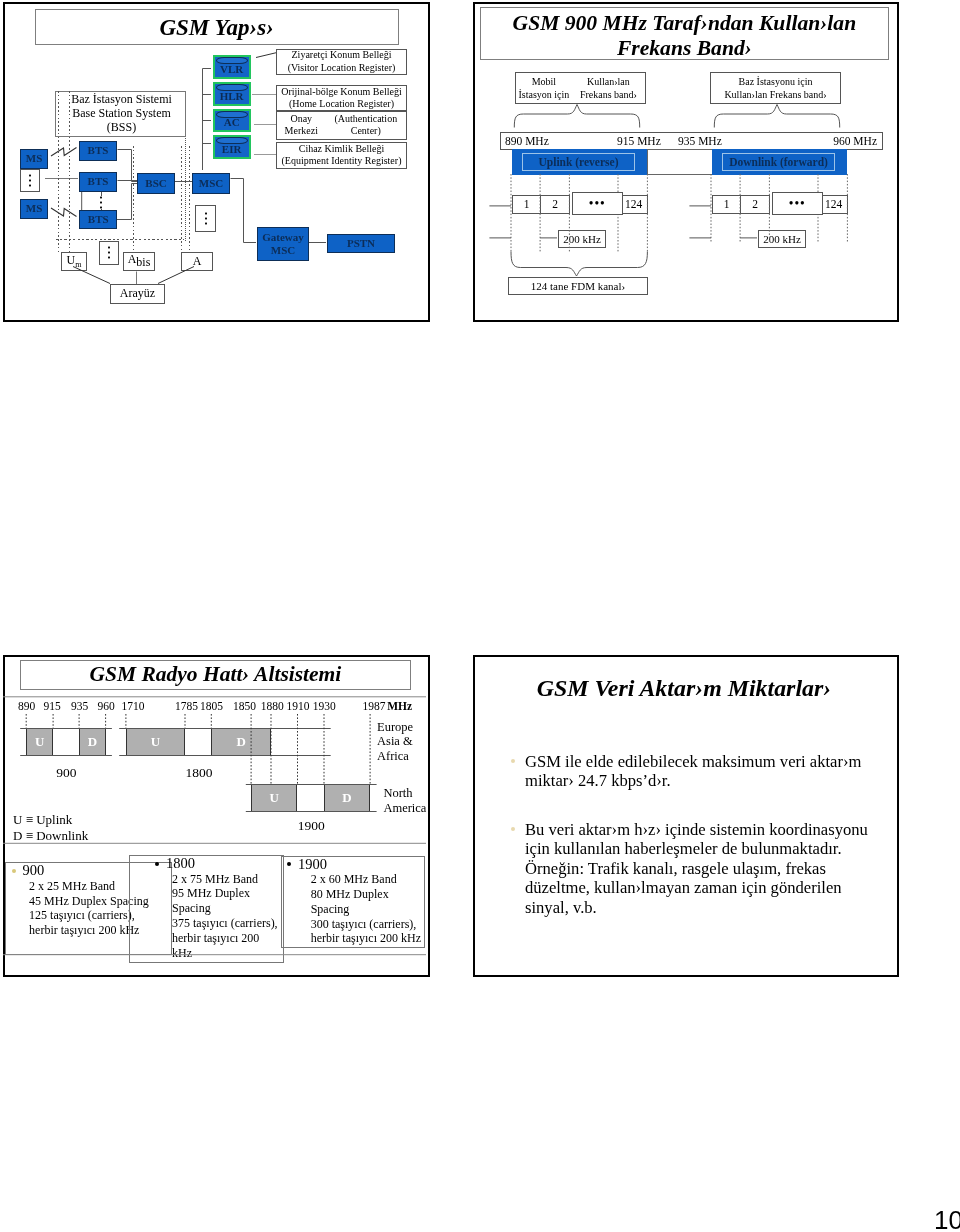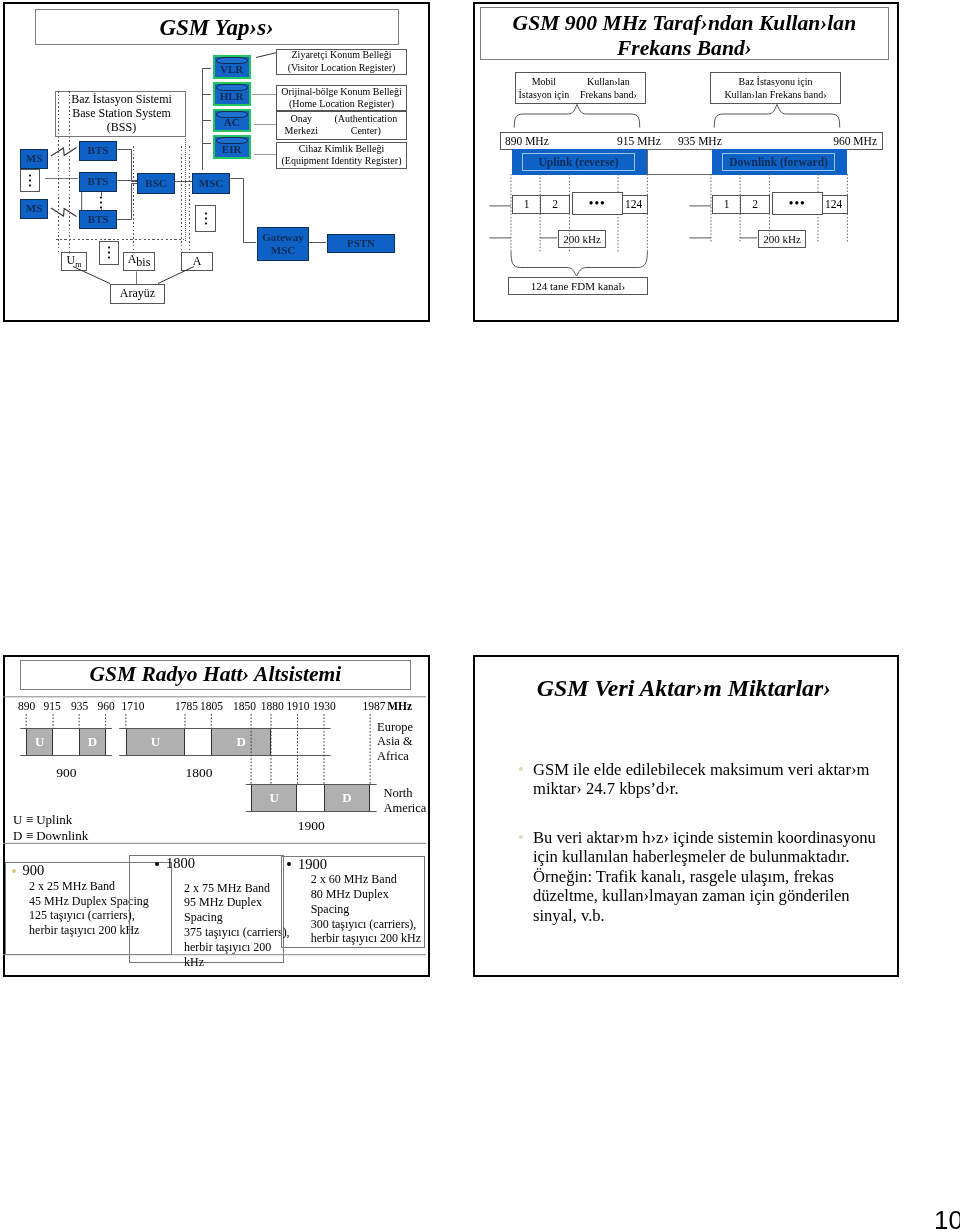--- a/index.html
+++ b/index.html
@@ -16,21 +16,21 @@
   .cylgen::before{content:"";position:absolute;left:1px;right:1px;top:0px;height:7px;border:1px solid #0d2e57;border-radius:50%/100%;background:#1f6fd0;box-sizing:border-box;}
   .cyltext{position:absolute;left:0;right:0;bottom:2px;text-align:center;font-size:11px;font-weight:bold;color:#0b2b55;}
   .lbl{position:absolute;text-align:center;}
   .gray{position:absolute;box-sizing:border-box;background:#b0b0b0;border-left:1px solid #333;border-right:1px solid #333;
         display:flex;align-items:center;justify-content:center;color:#fff;font-weight:bold;font-size:13px;}
   .specbox{position:absolute;box-sizing:border-box;border:1px solid #777;background:transparent;}
   .spechead{position:absolute;left:8px;top:-1px;font-size:14.5px;white-space:nowrap;}
   .bull{display:inline-block;width:4px;height:4px;border-radius:50%;background:#000;vertical-align:middle;margin-right:7px;margin-bottom:2px;}
   .bull.gold{background:#d9c87a;}
   .specbody{position:absolute;left:23.1px;top:15.5px;font-size:12px;line-height:14.8px;white-space:nowrap;}
-  .bullets{position:absolute;left:36px;top:94.5px;width:366px;margin:8px;padding:0;list-style:none;font-size:16.6px;line-height:19.5px;}
+  .bullets{position:absolute;left:36px;top:94.5px;width:366px;margin:0;padding:0;list-style:none;font-size:16.6px;line-height:19.5px;}
   .bullets li{position:relative;padding-left:14px;}
   .bullets li::before{content:"";position:absolute;left:0;top:7px;width:4px;height:4px;border-radius:50%;background:#e8d9ae;}
   .vdots{display:flex;align-items:center;justify-content:center;}
   .vdots > span{position:relative;display:block;width:2px;height:13px;
     background-image:radial-gradient(circle at 1px 1.5px, #111 1px, #fff 1.2px);background-size:2px 5px;background-repeat:repeat-y;}
 </style>
 </head>
 <body>
 
 <div class="panel" style="left:3px;top:2px;width:427px;height:320px;text-decoration:underline;">
@@ -356,21 +356,21 @@
     <div class="spechead" style="left:5.5px;"><span class="bull gold"></span><span>900</span></div>
     <div class="specbody">
       <div>2 x 25 MHz Band</div>
       <div>45 MHz Duplex Spacing</div>
       <div>125 taşıyıcı (carriers),</div>
       <div>herbir taşıyıcı 200 kHz</div>
     </div>
   </div>
   <div class="specbox" style="left:124px;top:198.1px;width:155.4px;height:108.3px;">
     <div class="spechead" style="left:25px;"><span class="bull"></span><span>1800</span></div>
-    <div class="specbody" style="left:54px;width:107px;white-space:normal;margin-top:9px;">
+    <div class="specbody" style="left:42px;width:107px;white-space:normal;">
       <div>2 x 75 MHz Band</div>
       <div>95 MHz Duplex Spacing</div>
       <div>375 taşıyıcı (carriers),</div>
       <div>herbir taşıyıcı 200 kHz</div>
     </div>
   </div>
   <div class="specbox" style="left:276.1px;top:198.8px;width:144.2px;height:92.6px;">
     <div class="spechead" style="left:4.9px;"><span class="bull"></span><span>1900</span></div>
     <div class="specbody" style="left:28.6px;width:114px;white-space:normal;">
       <div>2 x 60 MHz Band</div>

